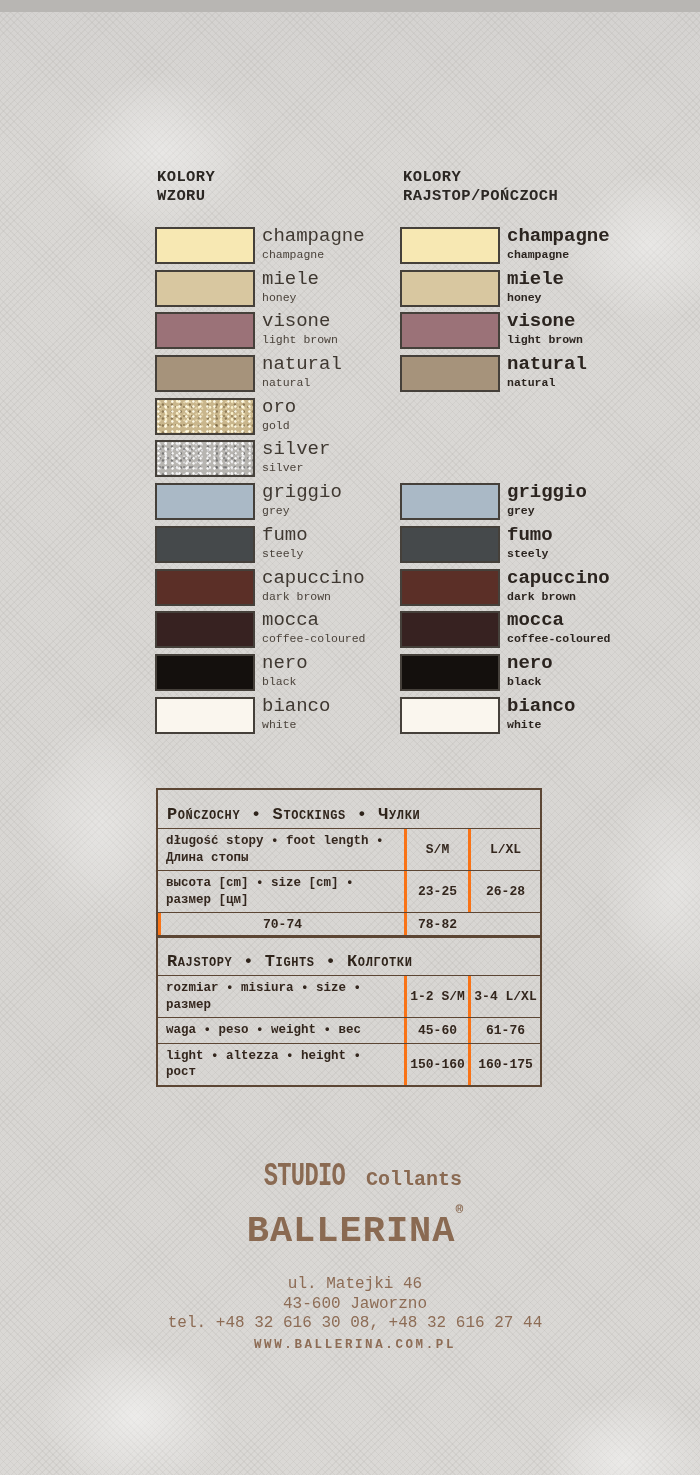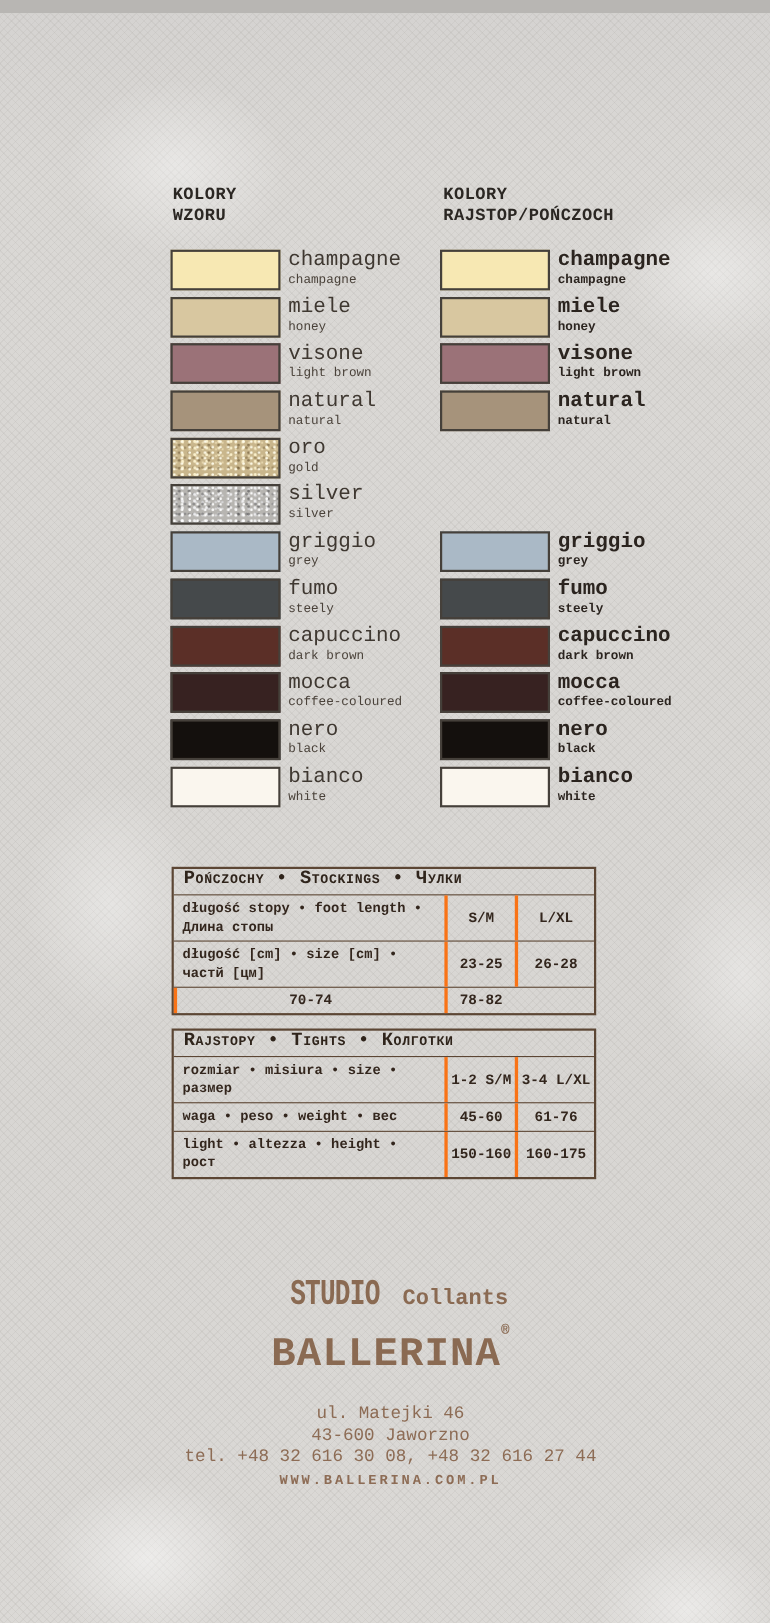--- a/index.html
+++ b/index.html
@@ -70,21 +70,21 @@
 
   
   .dtable{
     position:absolute;left:156px;width:386px;z-index:1;
     border:2px solid #5c4634;color:#33261d;box-sizing:border-box;
   }
   .t1{top:776px;}
   .t2{top:923px;}
   .t-title{
     font-variant:small-caps;font-weight:bold;font-size:17px;
-    letter-spacing:.6px;padding:0 9px 4px;color:#2f241b;
+    letter-spacing:.6px;padding:15px 9px 4px;color:#2f241b;
   }
   .t-row{
     display:grid;grid-template-columns:246px 64px 72px;
     border-top:1px solid #5c4634;align-items:center;
   }
   .t-label{
     font-weight:bold;font-size:12.5px;line-height:1.32;
     padding:4px 8px;white-space:pre-line;
   }
   .t-val{
@@ -272,21 +272,21 @@
   <div class="dtable t1">
     <div class="t-title">Pończochy • Stockings • Чулки</div>
 
       <div class="t-row">
         <div class="t-label">długość stopy • foot length • Длина стопы</div>
         <div class="t-val">S/M</div>
         <div class="t-val">L/XL</div>
       </div>
 
       <div class="t-row">
-        <div class="t-label">długość [cm] • size [cm] • частй [цм]</div>
+        <div class="t-label">высота [cm] • size [cm] • размер [цм]</div>
         <div class="t-val">23-25</div>
         <div class="t-val">26-28</div>
       </div>
 
       <div class="t-row">
         <div class="t-val">70-74</div>
         <div class="t-val">78-82</div>
       </div>
 
   </div>

